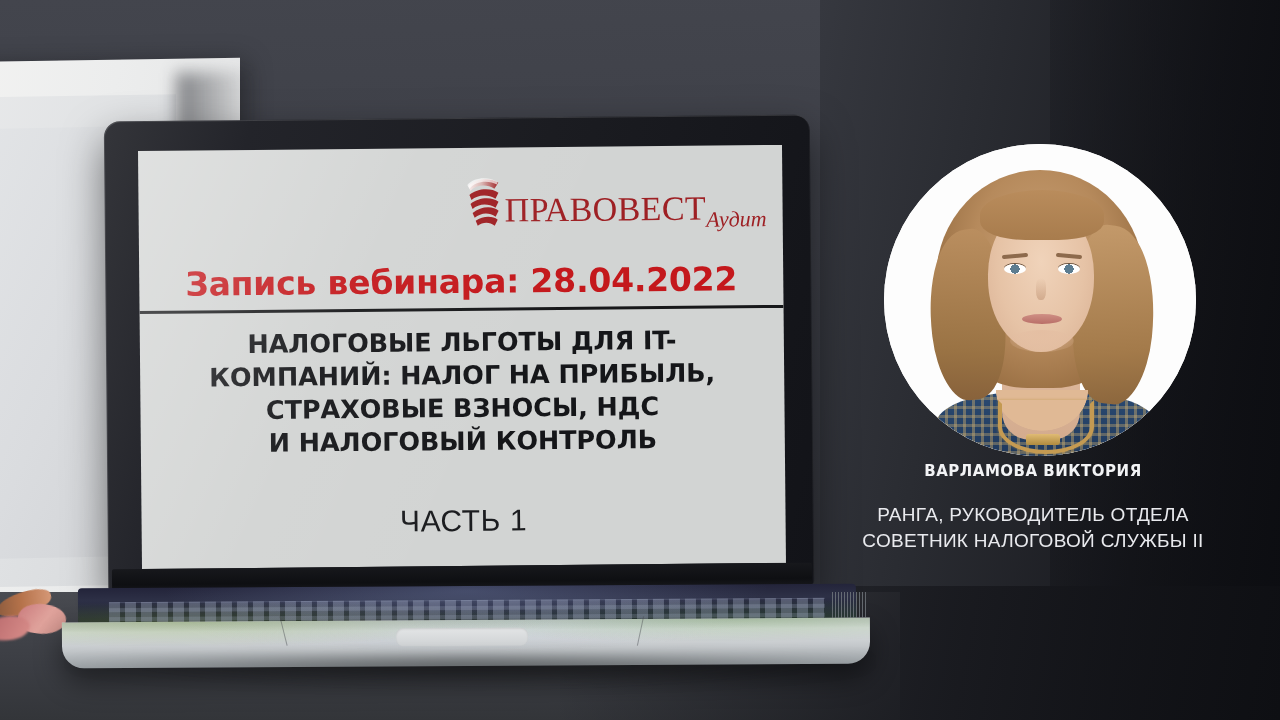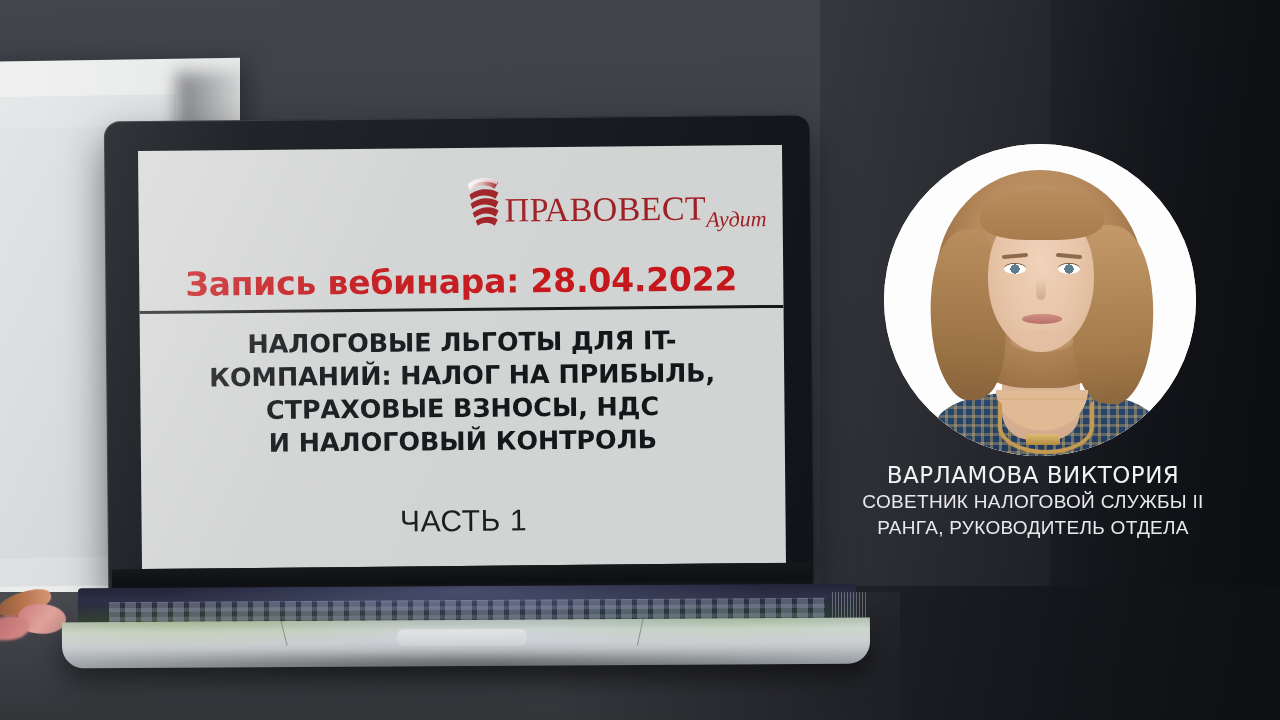--- a/index.html
+++ b/index.html
@@ -291,21 +291,21 @@
   .p-neck-bead{
     position:absolute;left:142px;top:290px;width:34px;height:11px;
     background:linear-gradient(180deg,#e0bb74,#b08b3f);border-radius:3px;
   }
 
   .credits{
     position:absolute;left:796px;top:462px;width:474px;
     text-align:center;color:#f2f3f5;
   }
   .cred-name{
-    font-size:23px;font-weight:400;letter-spacing:.5px;margin-bottom:1px;
+    font-size:15px;font-weight:700;letter-spacing:.5px;margin-bottom:22px;
     font-family:"DejaVu Sans", sans-serif;
   }
   .cred-role{
     font-size:19px;font-weight:400;line-height:1.38;letter-spacing:.3px;
     color:#e9eaee;
     font-family:"Liberation Sans", sans-serif;
   }
 </style>
 </head>
 <body>
@@ -401,18 +401,18 @@
     <div class="p-mouth"></div>
     <div class="p-chin"></div>
     <div class="p-collar"></div>
     <div class="p-necklace"></div>
     <div class="p-neck-bead"></div>
   </div>
 
   <div class="credits">
     <div class="cred-name">ВАРЛАМОВА ВИКТОРИЯ</div>
     <div class="cred-role">
+      <div>РАНГА, РУКОВОДИТЕЛЬ ОТДЕЛА</div>
       <div>СОВЕТНИК НАЛОГОВОЙ СЛУЖБЫ II</div>
-      <div>РАНГА, РУКОВОДИТЕЛЬ ОТДЕЛА</div>
     </div>
   </div>
 
 </div>
 
 </body></html>

